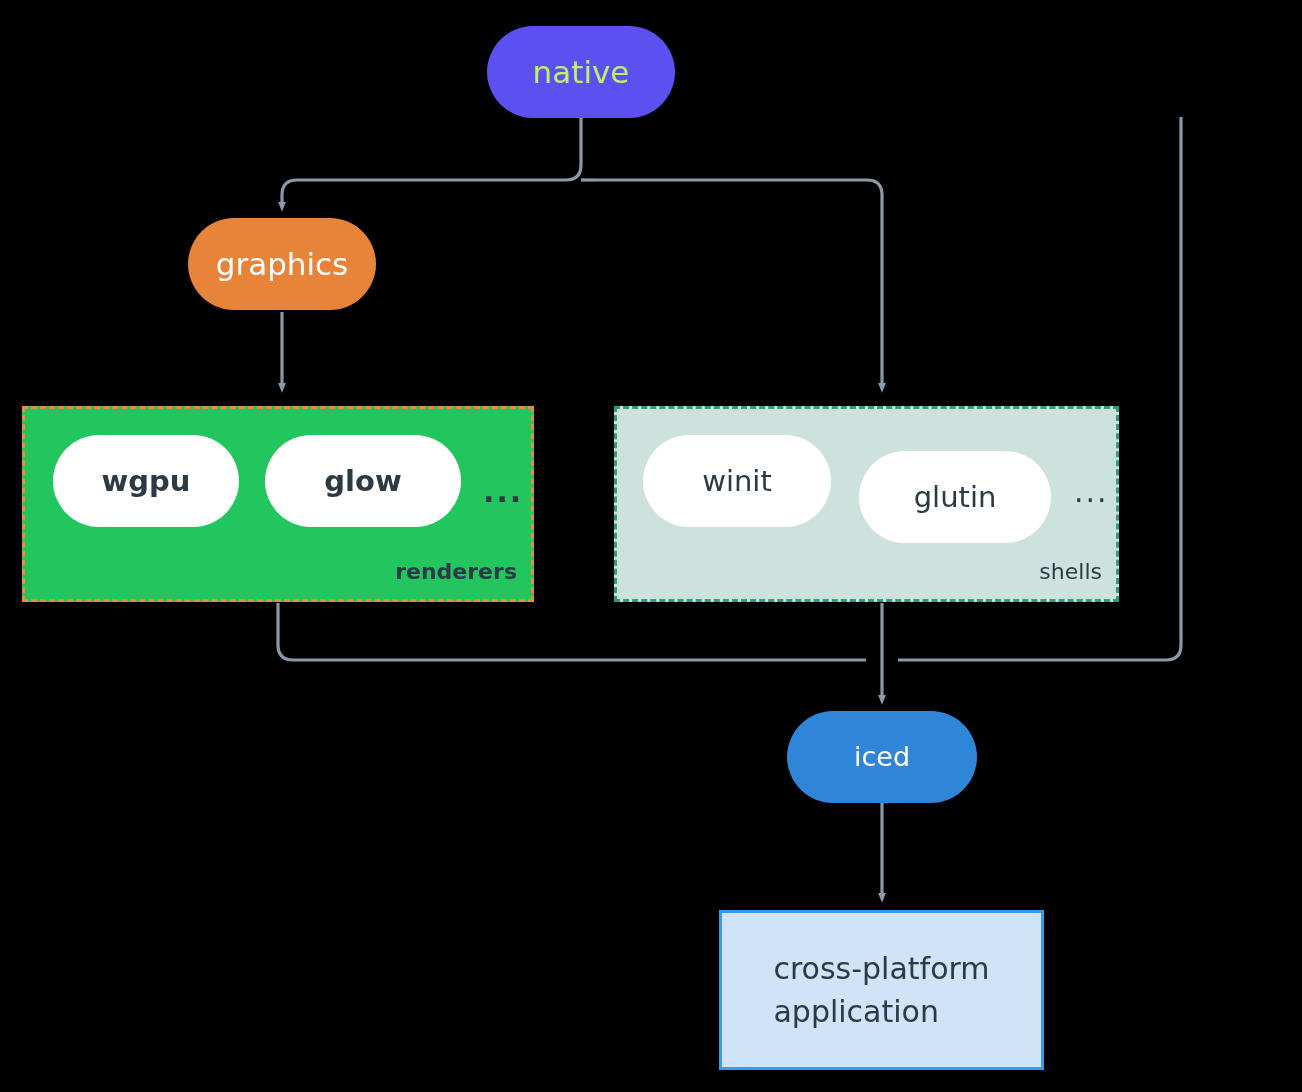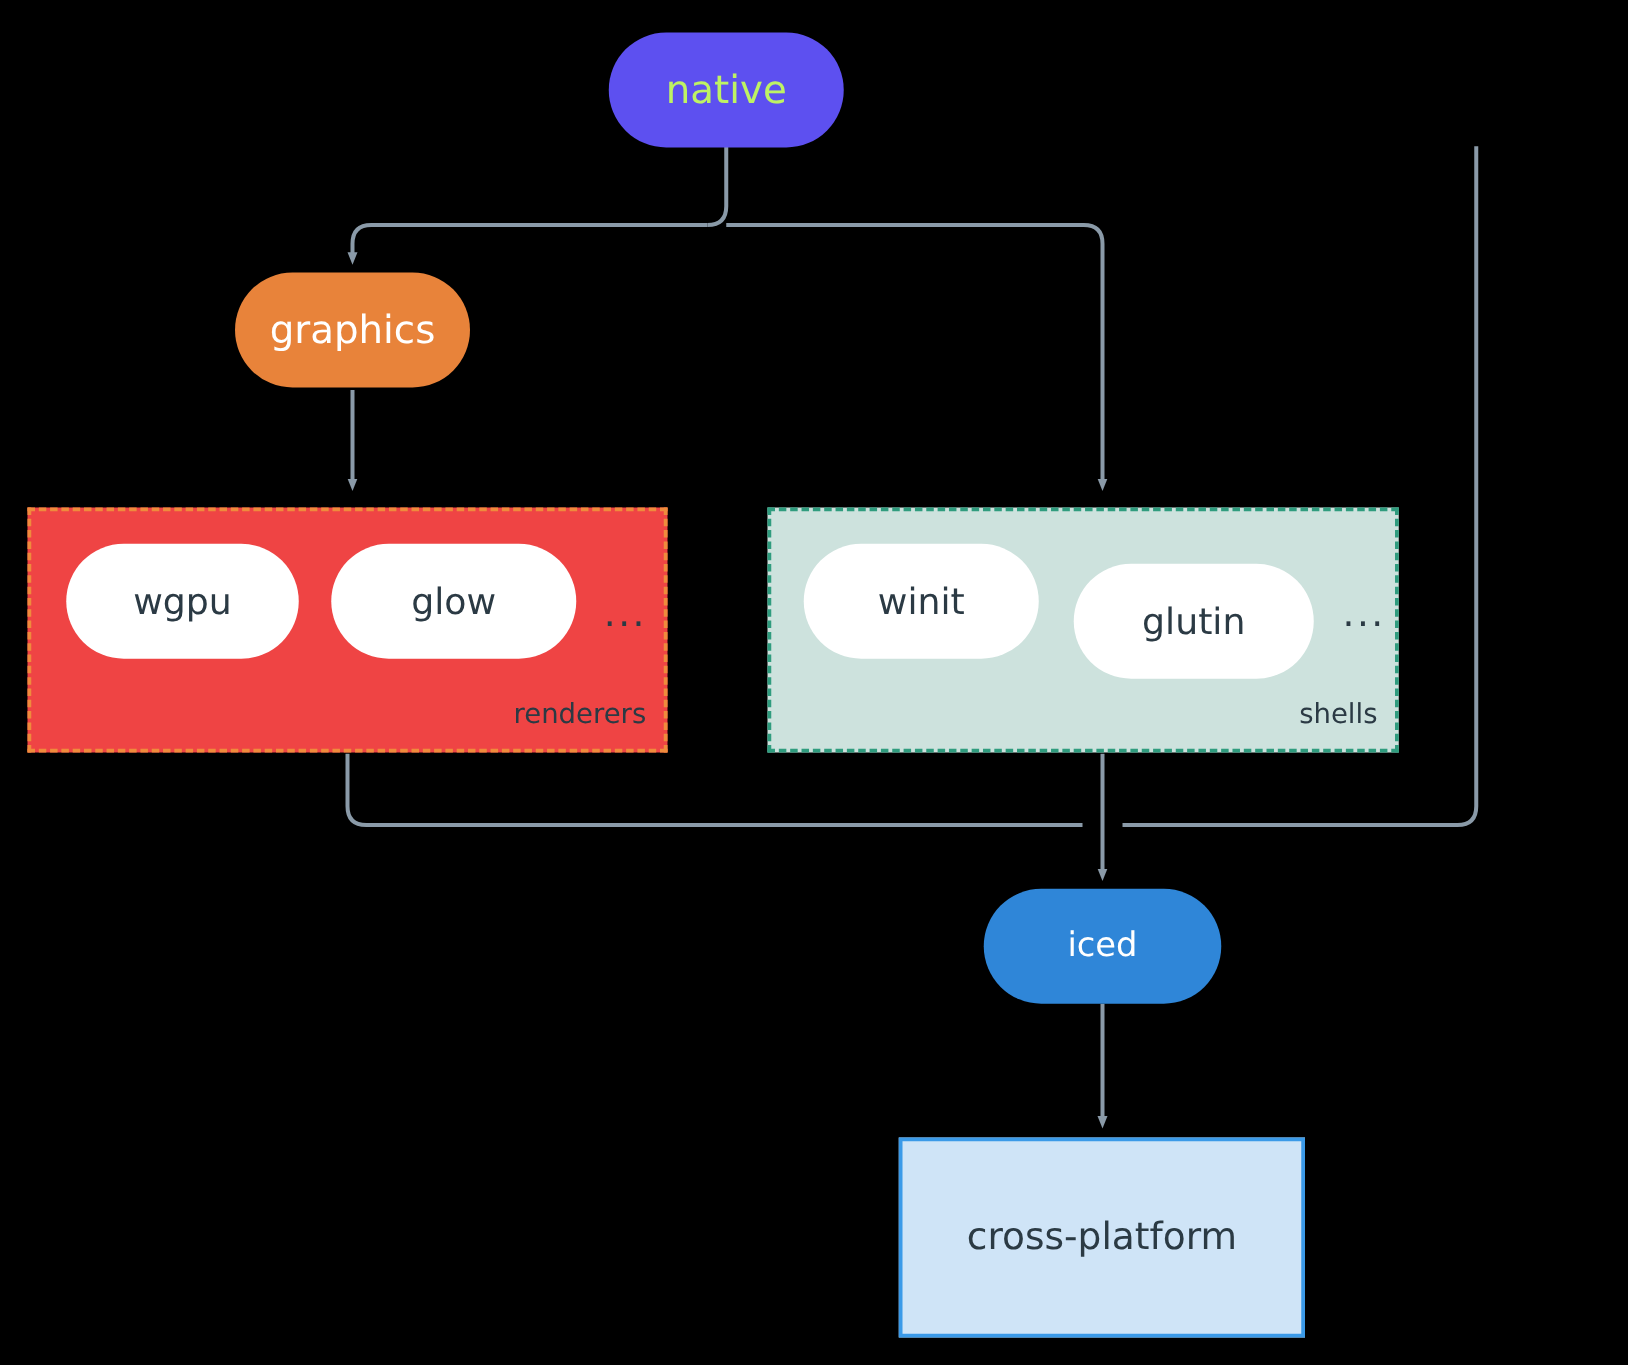--- a/index.html
+++ b/index.html
@@ -48,22 +48,23 @@
   .pill-iced {
     background: #2f86d8;
     color: #ffffff;
     font-size: 27px;
   }
   .group-box {
     position: absolute;
     box-sizing: border-box;
   }
   .group-renderers {
-    background: #ef4444;
+    background: #22c55e;
     border: 3px dashed #ef8b3c;
+    font-weight: bold;
   }
   .group-shells {
     background: #cde2dd;
     border: 3px dashed #2f9c7e;
   }
   .sub-pill {
     position: absolute;
     display: flex;
     align-items: center;
     justify-content: center;
@@ -164,16 +165,17 @@
     <div class="group-label" style="right:14px; bottom:16px;">shells</div>
   </div>
 
   <div class="node pill pill-iced" style="left:787px; top:711px; width:190px; height:92px;">
     <span>iced</span>
   </div>
 
   <div class="app-box" style="left:719px; top:910px; width:325px; height:160px;">
     <div>
       <div>cross-platform</div>
+      <div>application</div>
     </div>
   </div>
 
 </div>
 
 </body></html>

